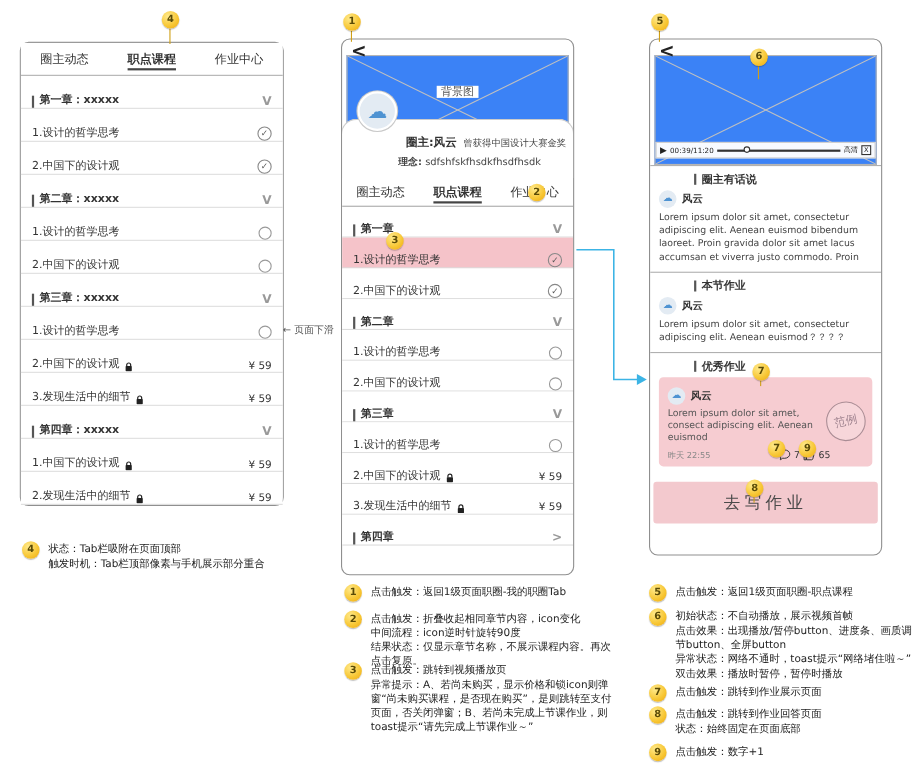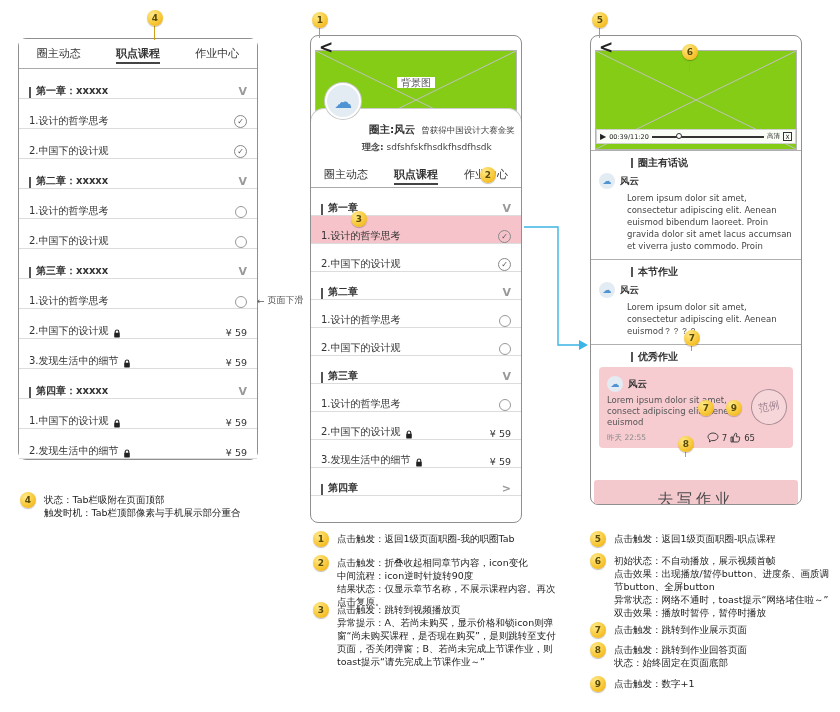--- a/index.html
+++ b/index.html
@@ -26,21 +26,21 @@
   .ic-check { margin-left:auto; width:13px; height:13px; border:1px solid #888; border-radius:50%;
               display:flex; align-items:center; justify-content:center; }
   .ic-check i { font-style:normal; font-size:8px; color:#555; }
   .ic-circle { margin-left:auto; width:12px; height:12px; border:1px solid #999; border-radius:50%; }
   .lock { margin-left:4px; flex:none; }
   .price { margin-left:auto; font-size:9.5px; color:#333; }
   .row.highlight { background:#f5c3c9; }
 
   .back { position:absolute; top:0; left:8px; font-size:17px; font-weight:bold; color:#222; line-height:22px; cursor:pointer; z-index:6; }
 
-  .wirebox { position:absolute; border:1px solid #b5b5b5; background:#84cc16; z-index:1; }
+  .wirebox { position:absolute; border:1px solid #b5b5b5; background:#3b82f6; z-index:1; }
   #mid-bg, #right-video { top:14px; left:4px; right:4px; height:100px; }
   .wirebox svg.cross { position:absolute; left:0; top:0; width:100%; height:100%; }
   .boxlabel { position:absolute; top:26%; left:0; right:0; text-align:center; font-size:10px; color:#555; }
   .boxlabel span { background:#fff; padding:0 4px; }
 
   
   .profile-card { position:absolute; top:72px; left:-1px; right:-1px; height:54px; background:#fff;
                   border:1px solid #ccc; border-bottom:none; border-radius:14px 14px 0 0; z-index:2; }
   .avatar-big { position:absolute; top:-26px; left:14px; width:36px; height:36px; border-radius:50%;
                 background:#e3ebf3; border:2px solid #fff; box-shadow:0 0 0 1px #c9c9c9;
@@ -64,33 +64,33 @@
 
   .sections { position:absolute; top:114px; left:0; right:0; bottom:50px; overflow:hidden; }
   .sec { border-top:1px solid #b0b0b0; padding:3px 8px 7px; }
   .sec-h { display:flex; align-items:center; margin:2px 0;padding-left:32px; }
   .sec-h .accent { height:10px; }
   .sec-title { font-weight:bold; font-size:10px; }
   .author-row { display:flex; align-items:center; gap:5px; margin:3px 0; }
   .avatar-sm { width:16px; height:16px; border-radius:50%; background:#e3ebf3; flex:none;
                display:flex; align-items:center; justify-content:center; font-size:9px; color:#4f93d2; }
   .author-name { font-weight:bold; font-size:9.5px;text-align:right; }
-  .sec-body { font-size:8.5px; line-height:12px; color:#444;margin-left:28px; }
+  .sec-body { font-size:8.5px; line-height:12px; color:#444; }
 
   .excard { position:relative; margin-top:3px; background:#f6ccd1; border-radius:4px; padding:6px 8px 20px; }
   .excard-body { font-size:8.5px; line-height:11px; color:#555; max-width:145px; }
   .stamp { position:absolute; top:22px; right:6px; width:36px; height:36px; border:1.5px solid #aa8d95;
            border-radius:50%; display:flex; align-items:center; justify-content:center; font-size:10.5px;
            color:#a08490; transform:rotate(-12deg); background:rgba(255,255,255,.2); }
   .excard-meta { position:absolute; left:8px; right:8px; bottom:5px; display:flex; align-items:center;
                  font-size:7.5px; color:#888; }
   .meta-icons { margin-left:auto; display:flex; align-items:center; gap:3px; padding-right:30px;
                 font-size:8.5px; color:#333; }
   .meta-icons svg { display:block; }
-  .cta { position:absolute; left:3px; right:3px; top:444px; height:38px; background:#f3c9ce; border-radius:3px;
+  .cta { position:absolute; left:3px; right:3px; top:402px; height:38px; background:#f3c9ce; border-radius:3px;
          display:flex; align-items:center; justify-content:center; font-size:15px; letter-spacing:4px;
          color:#4a4a4a; cursor:pointer; }
 
   
   .pin { width:16px; height:16px; border-radius:50%; flex:none; z-index:30;
          background:radial-gradient(circle at 35% 30%, #ffe98a, #f7c531 60%, #eba617);
          box-shadow:0 1px 1px rgba(0,0,0,.25);
          display:flex; align-items:center; justify-content:center;
          font-size:9px; font-weight:bold; color:#594a06; }
   .pin.abs { position:absolute; }

